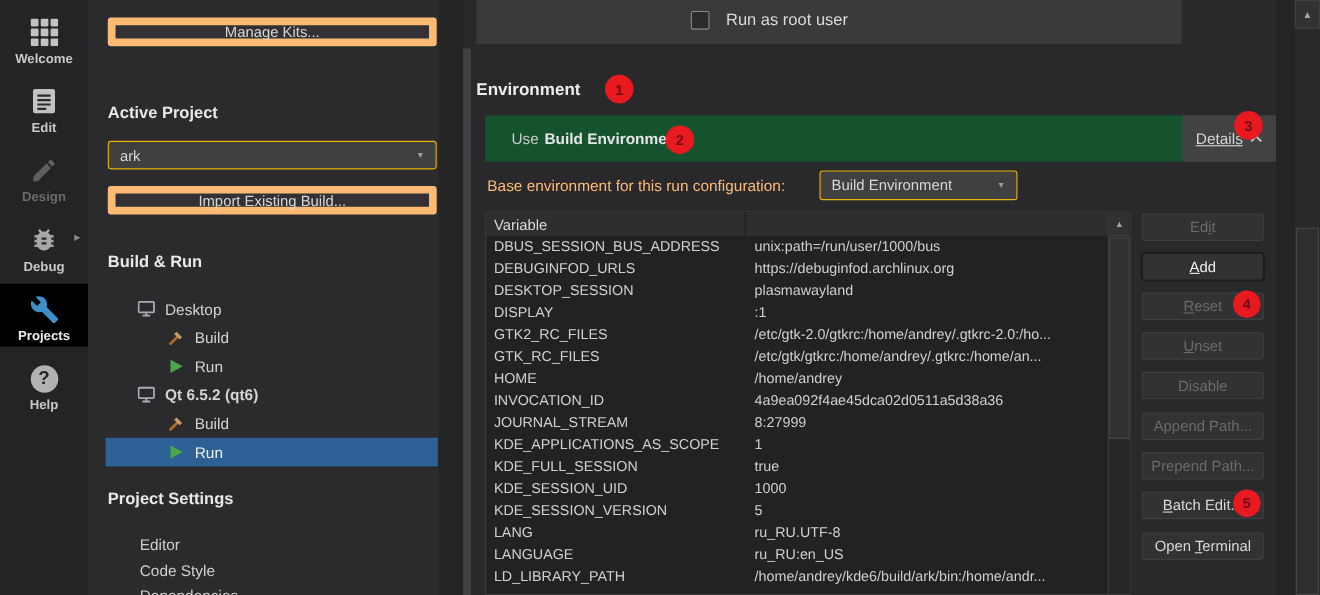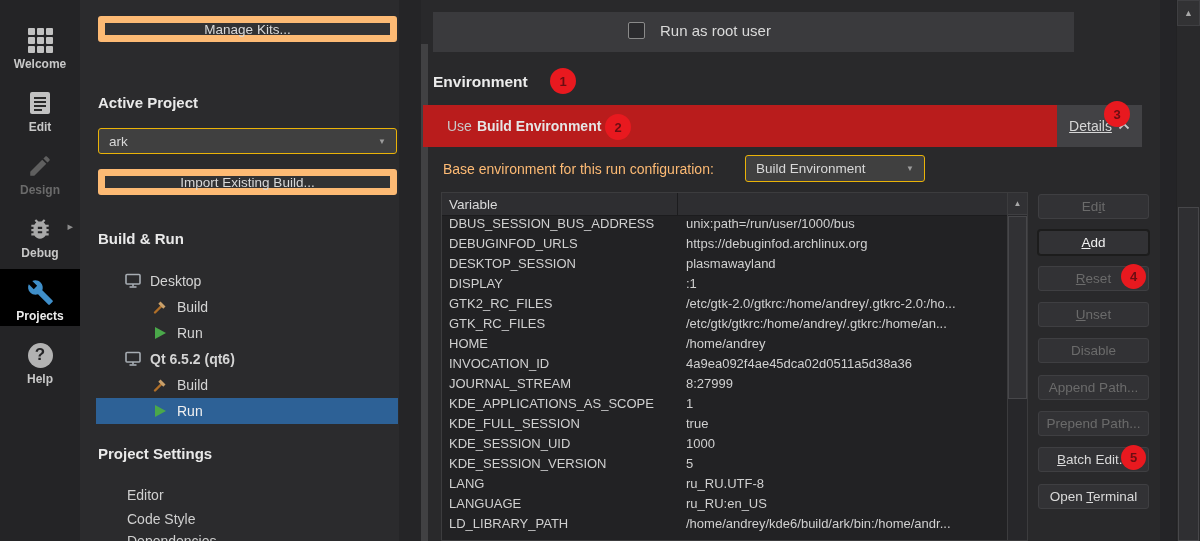--- a/index.html
+++ b/index.html
@@ -3,21 +3,21 @@
 <meta charset="utf-8">
 <style>
   * { margin:0; padding:0; box-sizing:border-box; }
   html,body { background:#1d1d1f; }
   .screen {
     position:relative; width:1200px; height:541px; overflow:hidden;
     background:#29292b; font-family:"Liberation Sans","DejaVu Sans",sans-serif;
     color:#d4d4d4; font-size:13px;
   }
   
-  .modebar { position:absolute; left:0; top:0; width:80px; height:541px; background:#242426; padding-top:17px; }
+  .modebar { position:absolute; left:0; top:0; width:80px; height:541px; background:#242426; padding-top:6px; }
   .mode-item { position:relative; height:57px; margin-bottom:6px; display:flex; flex-direction:column; align-items:center; justify-content:flex-end; padding-bottom:3px; cursor:pointer; }
   .mode-item.selected { background:#000; }
   .mode-icon { height:34px; display:flex; align-items:center; justify-content:center; }
   .mode-label { font-size:12px; font-weight:bold; color:#c8c8c8; }
   .mode-item.selected .mode-label { color:#ececec; }
   .mode-item.disabled .mode-label { color:#6a6a6a; }
   .submenu-arrow { position:absolute; right:7px; top:14px; font-size:11px; color:#8d8d8d; }
   .help-circle { width:25px; height:25px; border-radius:50%; background:#b2b2b2; color:#242426; font-weight:bold; font-size:17px; display:flex; align-items:center; justify-content:center; }
   
   .project-panel { position:absolute; left:80px; top:0; width:319px; height:541px; background:#2b2b2d; }
@@ -32,25 +32,25 @@
   .tree-row { height:26px; display:flex; align-items:center; cursor:pointer; color:#d4d4d4; font-size:14px; }
   .tree-row.lvl0 { padding-left:45px; }
   .tree-row.lvl1 { padding-left:72px; }
   .tree-row.bold { font-weight:bold; }
   .tree-row.selected { background:#2d6196; margin-left:16px; color:#f0f0f0; }
   .tree-row.selected.lvl1 { padding-left:56px; }
   .tree-ico { width:16px; height:16px; margin-right:9px; display:flex; align-items:center; justify-content:center; flex:0 0 16px; }
   .play-tri { width:0; height:0; border-left:11px solid #4aa84a; border-top:6px solid transparent; border-bottom:6px solid transparent; }
   .settings-item { position:absolute; left:47px; font-size:14px; color:#cfcfcf; cursor:pointer; }
   
-  .top-panel { position:absolute; left:433px; top:12px; width:641px; height:40px; background:#3a3a3d; }
+  .top-panel { position:absolute; left:433px; top:0; width:641px; height:40px; background:#3a3a3d; }
   .checkbox { position:absolute; left:195px; top:10px; width:17px; height:17px; border:1px solid #8a8a8a; border-radius:2px; background:#2b2b2e; cursor:pointer; }
   .cb-label { position:absolute; left:227px; top:10px; font-size:15px; color:#dadada; }
   .env-heading { position:absolute; left:433px; top:73px; font-size:15.5px; font-weight:bold; color:#ececec; }
-  .details-bar { position:absolute; left:423px; top:105px; width:719px; height:42px; background:#b91c1c; }
+  .details-bar { position:absolute; left:441px; top:105px; width:719px; height:42px; background:#14532d; }
   .details-bar .use-text { position:absolute; left:24px; top:0; height:42px; display:flex; align-items:center; font-size:14px; color:#c9c9c9; }
   .details-bar .use-text b { color:#e5e5e5; margin-left:5px; }
   .details-btn { position:absolute; right:0; top:0; width:85px; height:42px; background:#424245; color:#d6d6d6; font-size:14px; display:flex; align-items:center; justify-content:center; gap:6px; cursor:pointer;text-decoration:underline; }
   .base-row-label { position:absolute; left:443px; top:161px; font-size:14px; color:#fdba74; }
   .combo-baseenv { position:absolute; left:745px; top:155px; width:180px; height:27px; padding-left:10px; font-size:13.5px; }
   
   .env-table { position:absolute; left:441px; top:192px; width:587px; height:349px; background:#222224; border:1px solid #3c3c3e; overflow:hidden; }
   .thead { display:flex; height:23px; background:#2e2e31; border-bottom:1px solid #1c1c1e; font-size:13.5px; color:#dadada; }
   .th { display:flex; align-items:center; padding-left:7px; }
   .th-var { width:236px; border-right:1px solid #1c1c1e; }

